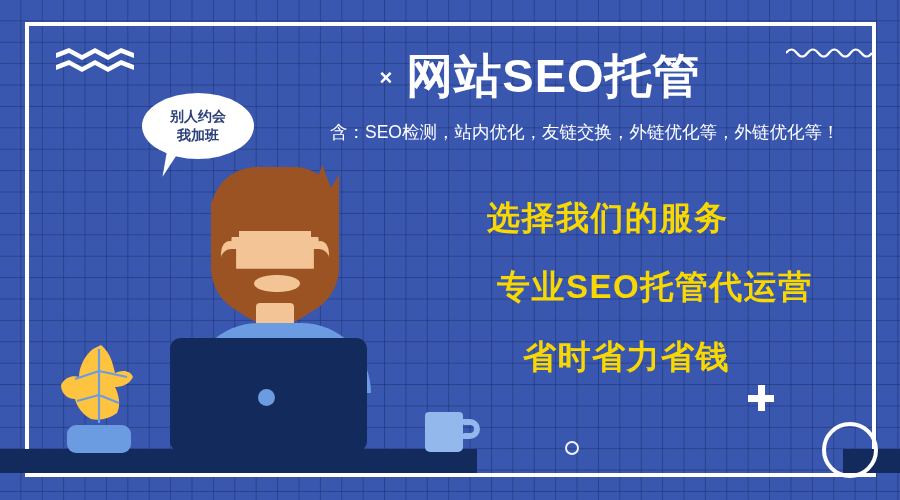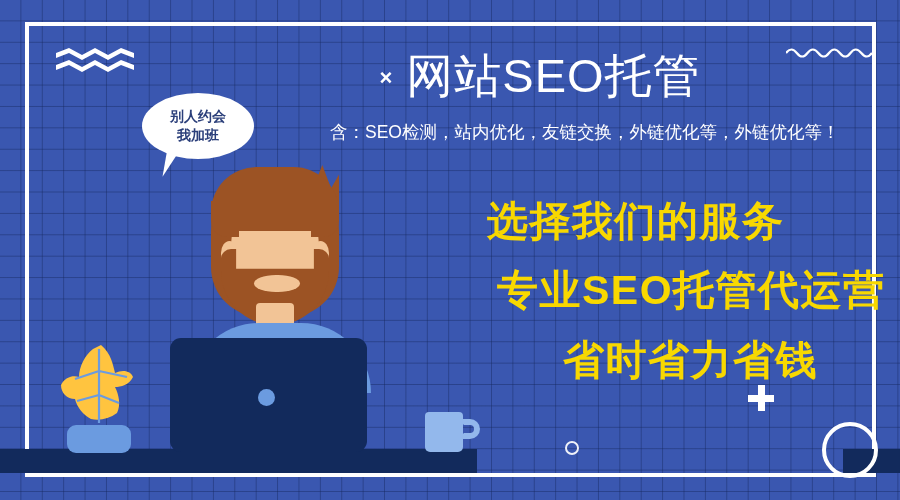--- a/index.html
+++ b/index.html
@@ -45,36 +45,36 @@
   
   #headline-row{
     position:absolute;left:330px;top:44px;width:420px;height:62px;
     display:flex;align-items:center;justify-content:center;
   }
   #title-x{
     color:#ffffff;font-size:22px;font-weight:bold;line-height:1;
     margin-right:14px;margin-top:6px;
   }
   #main-title{
-    color:#ffffff;font-size:47px;font-weight:normal;letter-spacing:1px;
+    color:#ffffff;font-size:47px;font-weight:bold;letter-spacing:1px;
     line-height:1;white-space:nowrap;
   }
   #subtitle{
     position:absolute;left:330px;top:122px;width:560px;
     color:#ffffff;font-size:17.5px;line-height:1.2;white-space:nowrap;
   }
 
   
   .slogan{
-    position:absolute;color:#f8d800;font-size:41px;font-weight:bold;
+    position:absolute;color:#f8d800;font-size:33px;font-weight:bold;
     letter-spacing:1.5px;white-space:nowrap;line-height:1;
   }
   #slogan-0{left:487px;top:201px;}
   #slogan-1{left:450px;top:270px;margin-left:47px;}
-  #slogan-2{left:523px;top:340px;margin-left:40px;}
+  #slogan-2{left:523px;top:340px;}
 
   
   #speech-bubble{
     position:absolute;left:142px;top:93px;width:112px;height:66px;
     background:#ffffff;border-radius:50%/50%;
     display:flex;flex-direction:column;align-items:center;justify-content:center;
   }
   #speech-bubble .bubble-line{
     color:#2b3f7a;font-size:14px;font-weight:bold;line-height:1.35;
   }

